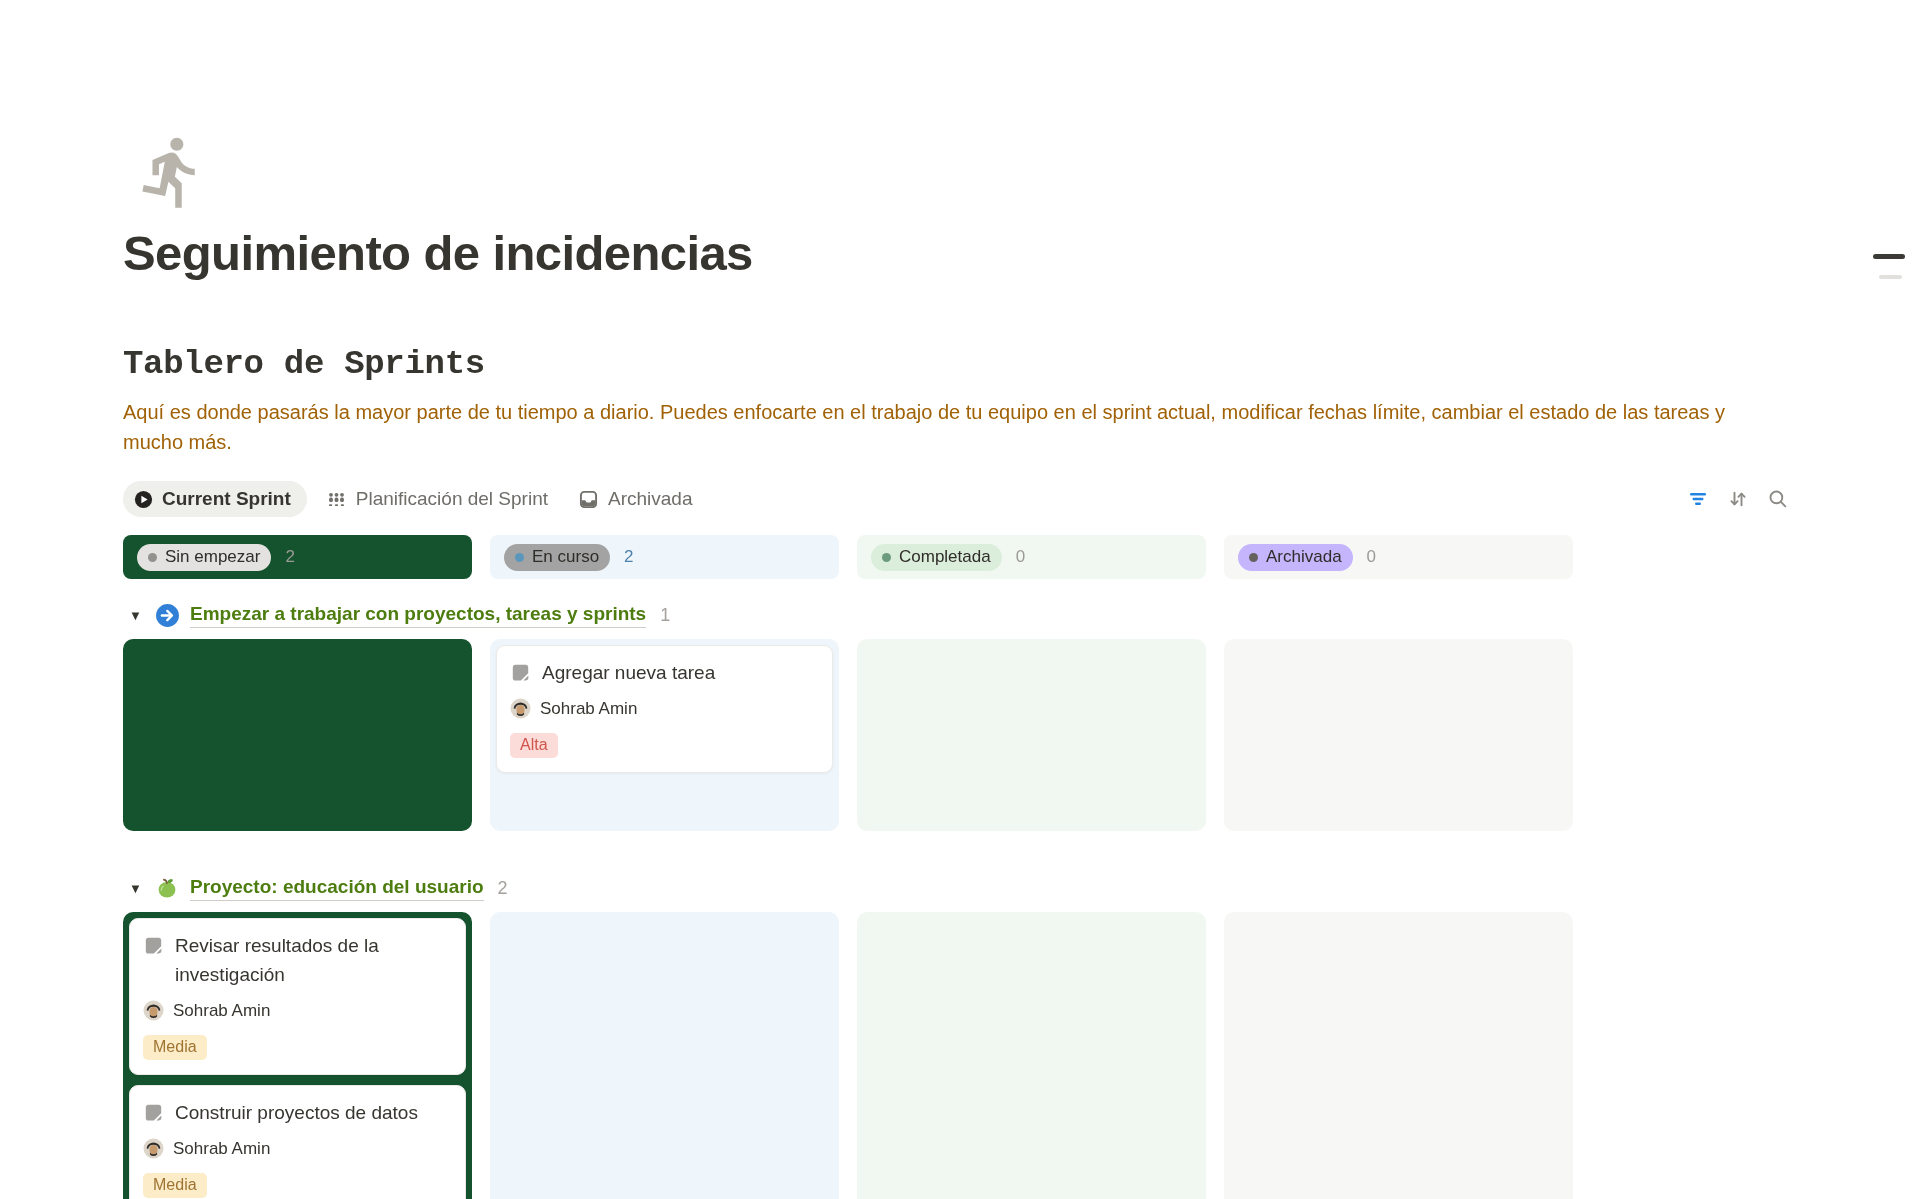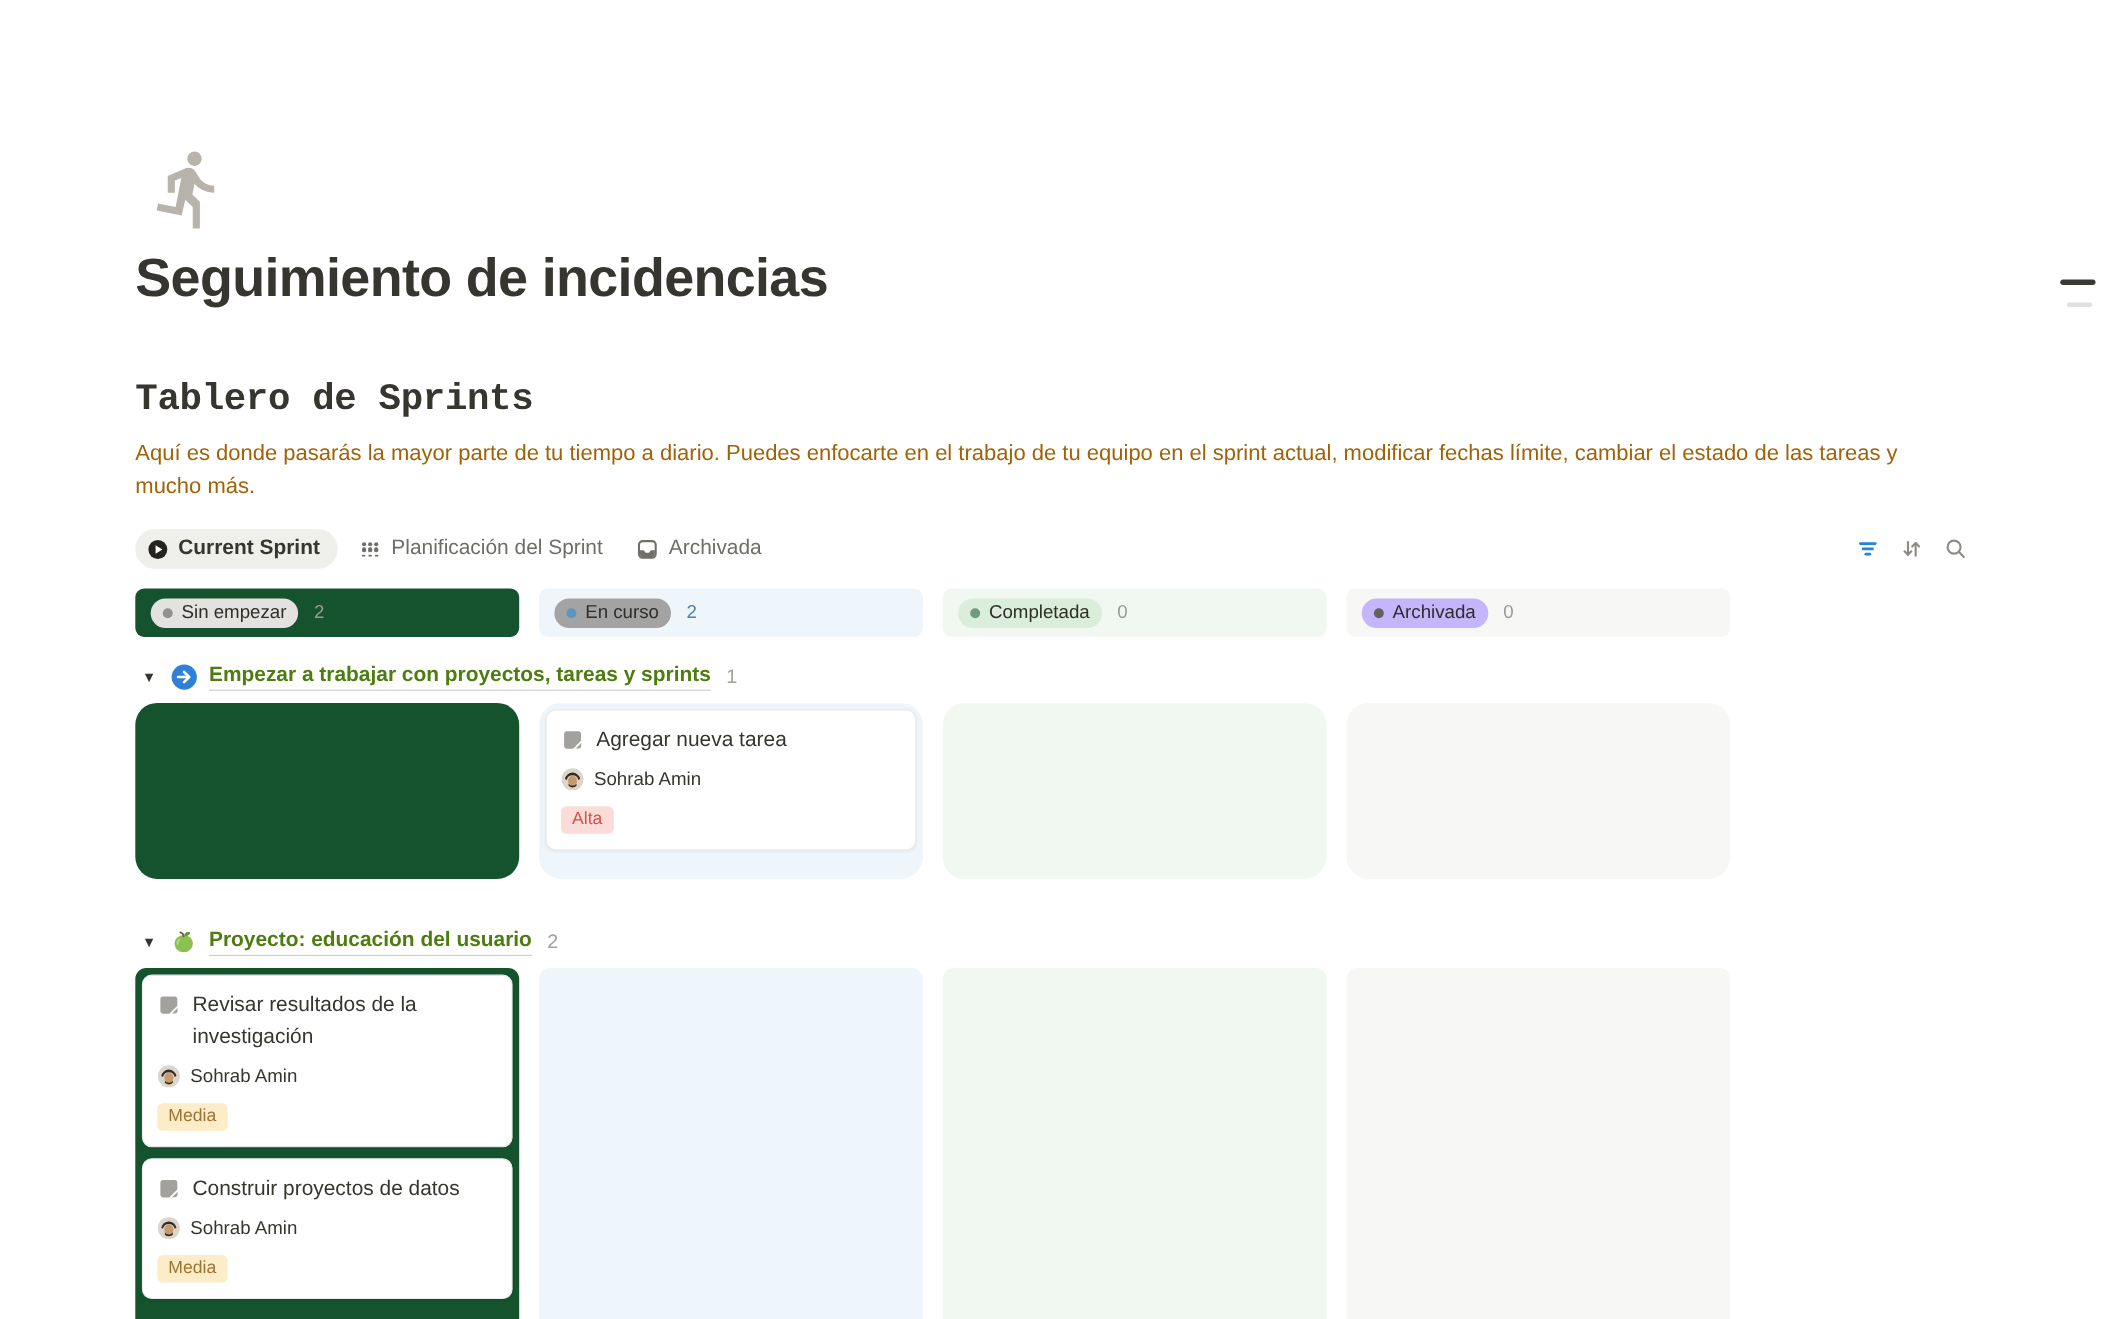--- a/index.html
+++ b/index.html
@@ -45,21 +45,21 @@
 
   .group-header { margin-top:17px; height:38px; display:flex; align-items:center; padding-left:6px; }
   .tri { width:26px; font-size:13px; color:#37352f; cursor:pointer; }
   .g-icon { width:25px; height:25px; margin-right:10px; display:flex; align-items:center; }
   .g-title { font-size:19px; font-weight:700; color:#4d7c0f; border-bottom:1.5px solid #cfcdc7;
              padding-bottom:2px; cursor:pointer; }
   .g-count { font-size:18px; color:#a5a29d; margin-left:14px; font-weight:500; }
 
   .board-row.cards-row { margin-top:5px; }
   .col-panel { border-radius:10px; }
-  .row-1 .col-panel { height:160px;border-radius:20px; }
+  .row-1 .col-panel { height:192px; }
   .row-2 .col-panel { height:420px; }
   .row-2 { margin-top:6px; }
 
   .card { background:#ffffff; border:1px solid #eceae7; border-radius:9px;
           box-shadow:0 1px 3px rgba(15,15,15,0.05); margin:6px; padding:12px 15px 14px 13px; cursor:pointer; }
   .card + .card { margin-top:10px; }
   .card-title-row { display:flex; gap:11px; align-items:flex-start; }
   .card-page-icon { flex:0 0 21px; margin-top:4px; }
   .card-title { font-size:19px; font-weight:500; line-height:29px; color:#37352f; }
   .card-assignee { margin-top:11px; display:flex; align-items:center; gap:9px; font-size:17px; color:#37352f; }

